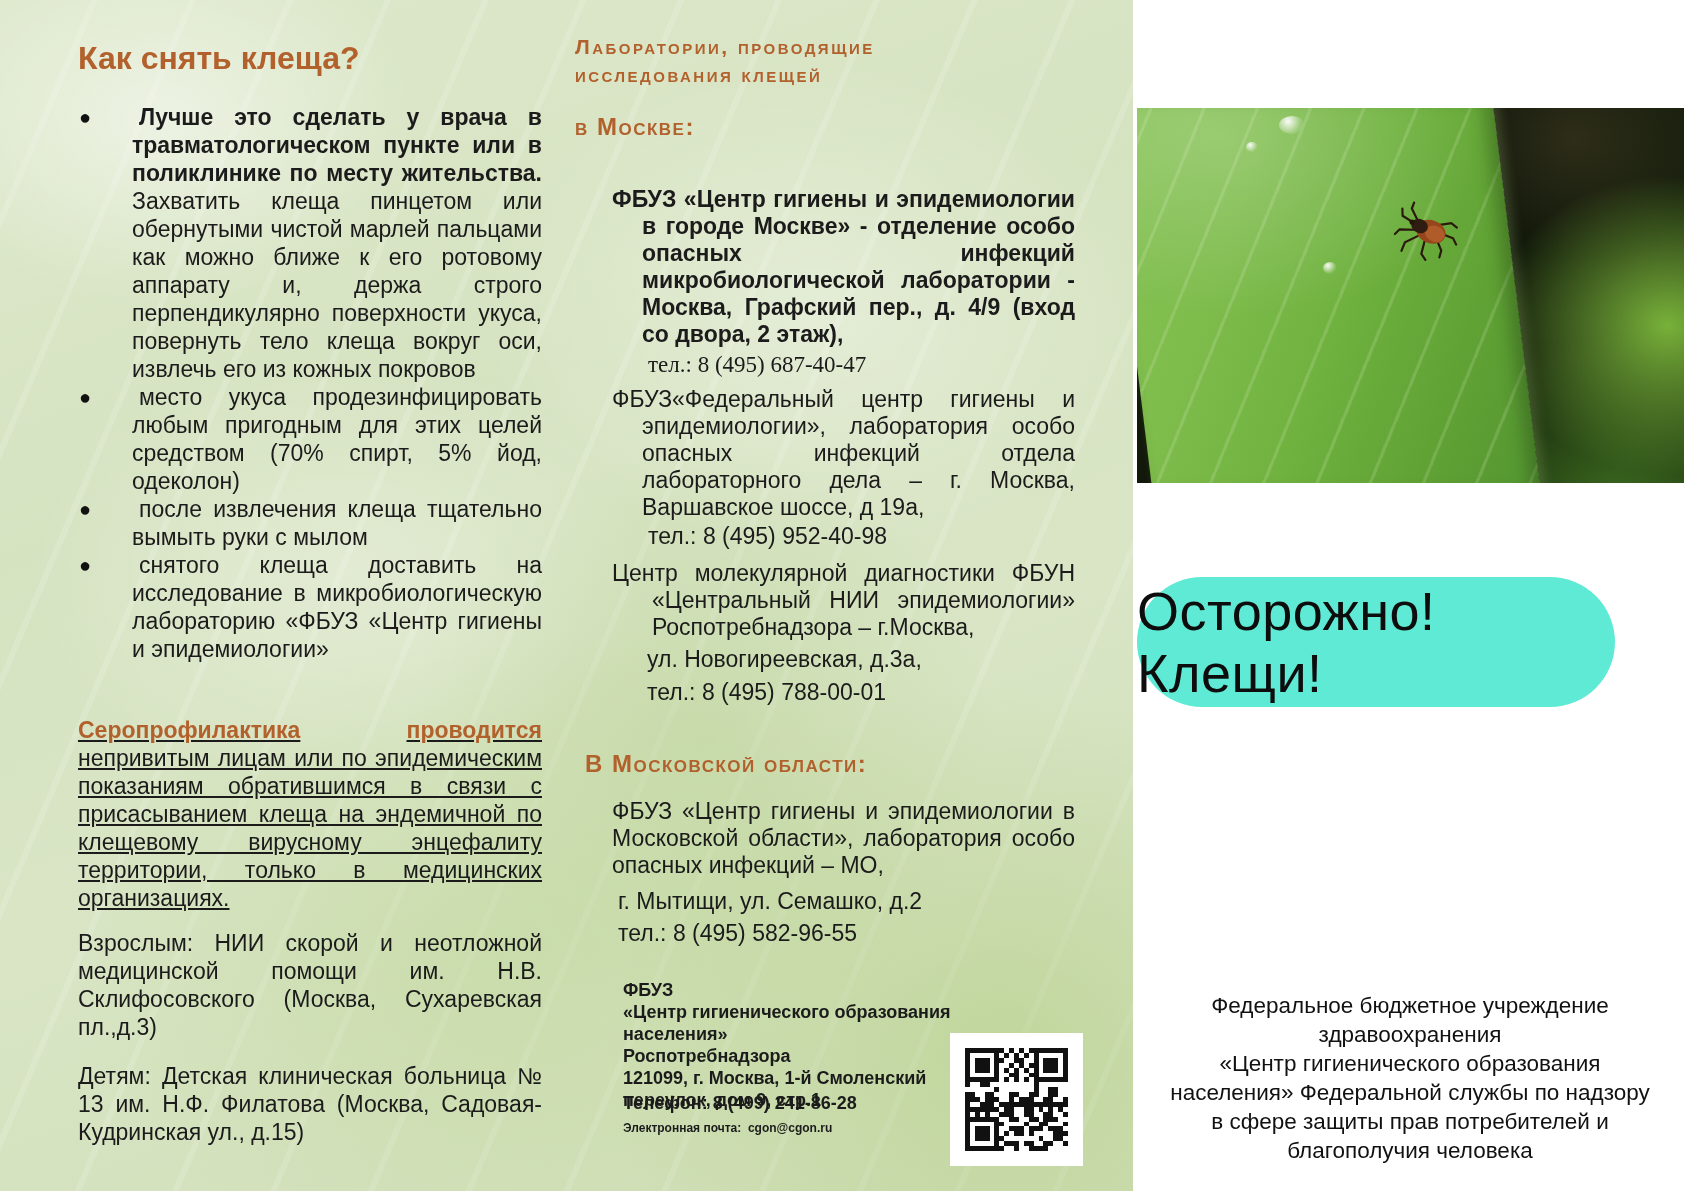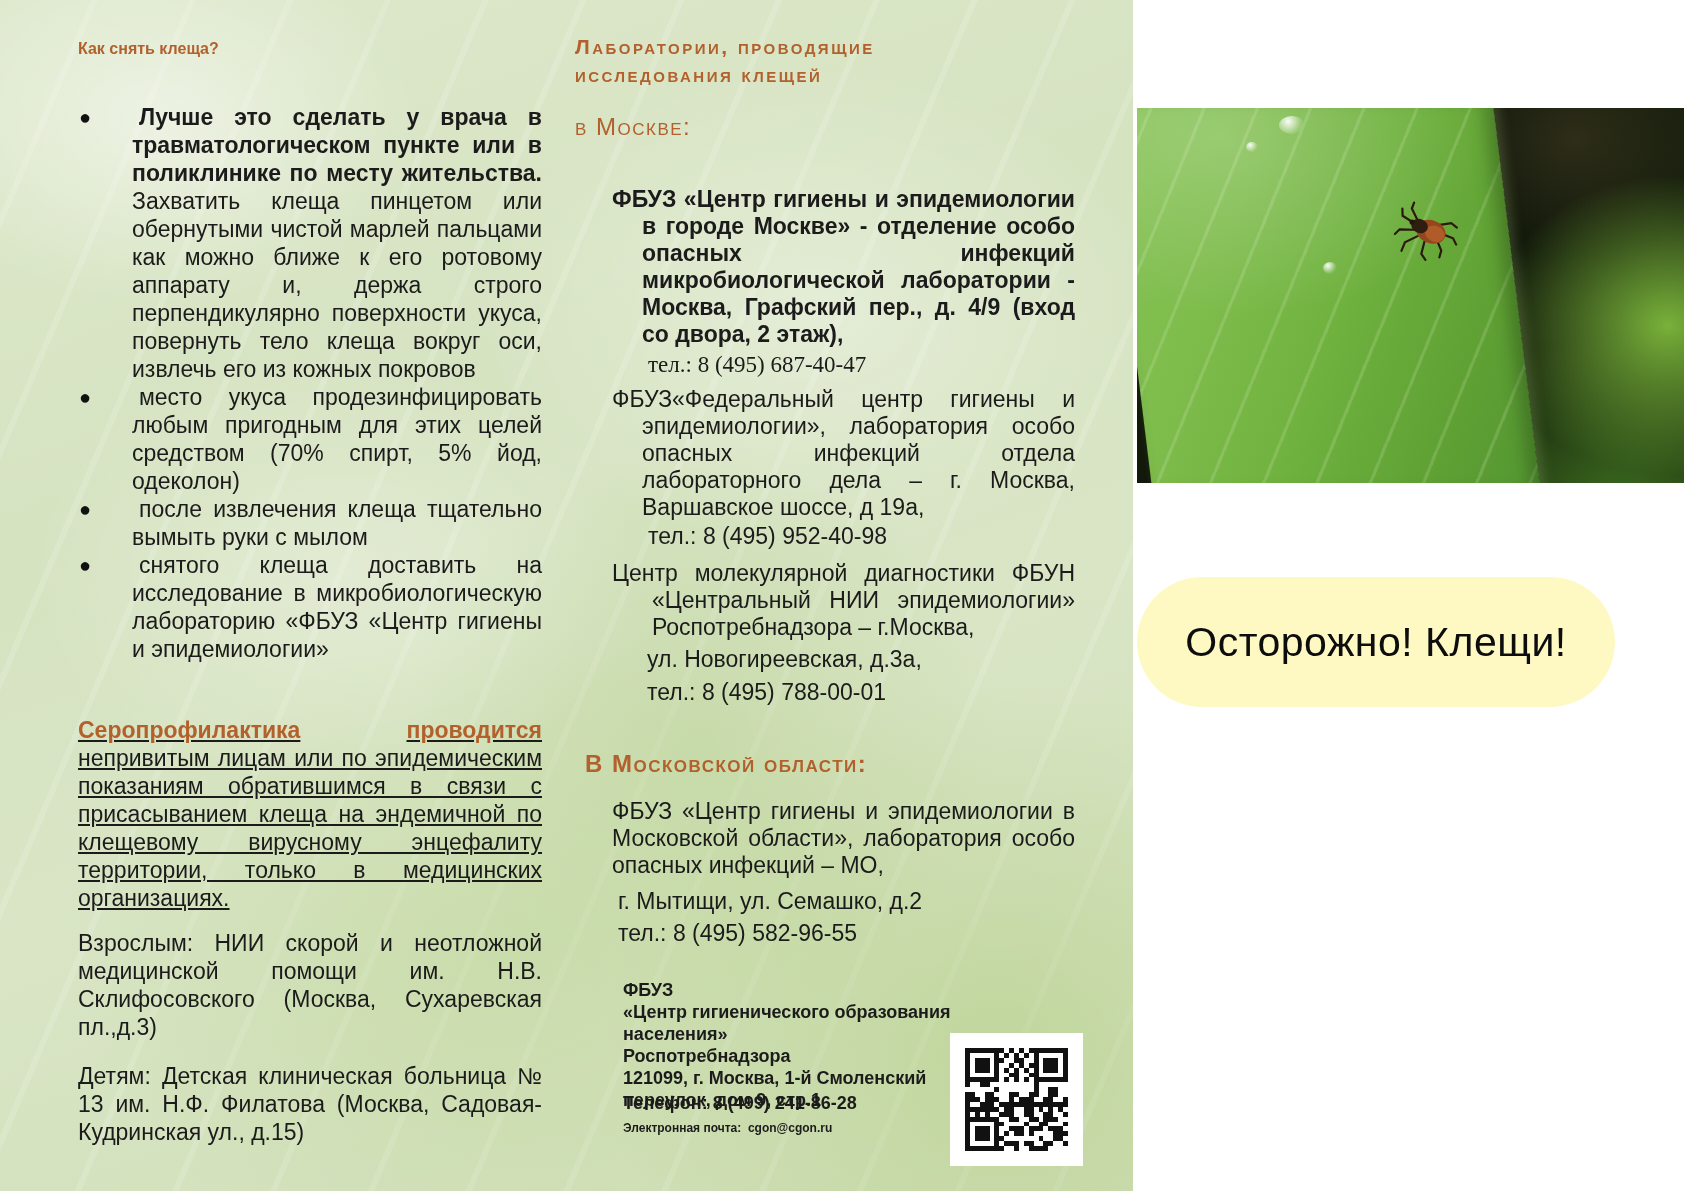--- a/index.html
+++ b/index.html
@@ -22,21 +22,21 @@
       radial-gradient(420px 420px at 62% 62%, rgba(170,200,124,.35), rgba(170,200,124,0) 70%),
       repeating-linear-gradient(113deg, rgba(255,255,255,0) 0 84px, rgba(255,255,255,.14) 84px 90px),
       linear-gradient(160deg, #dde8cb 0%, #d6e3c1 35%, #d9e5c5 60%, #cfdeb6 100%);
   }
   .jtext { text-align:justify; }
   p { margin:0; }
 
   
   .left-heading {
     position:absolute; left:78px; top:40px; width:470px;
-    font-size:16px; font-weight:bold; color:#b2602c; margin:0;
+    font-size:32px; font-weight:bold; color:#b2602c; margin:0;
   }
   .bullets { position:absolute; left:132px; top:103px; width:410px;
     font-size:23px; line-height:28px; }
   .bullet-item { position:relative; text-align:justify; text-indent:7px; }
   .bullet-item .dot {
     position:absolute; left:-53px; top:0; text-indent:0;
     font-size:20px; line-height:28px; color:#111;
   }
   .sero-block { position:absolute; left:78px; top:716px; width:464px;
     font-size:23px; line-height:28px;text-decoration:underline; }
@@ -49,21 +49,21 @@
 
   
   .labs-heading {
     position:absolute; left:575px; top:33px; width:460px;
     font-size:21px; font-weight:bold; color:#b2602c;
     font-variant:small-caps; letter-spacing:2.5px; line-height:28px;
     white-space:pre-line; margin:0;
   }
   .moscow-heading {
     position:absolute; left:575px; top:113px;
-    font-size:24px; font-weight:normal; color:#b2602c;
+    font-size:24px; font-weight:bold; color:#b2602c;
     font-variant:small-caps; letter-spacing:1.5px; margin:0;
   }
   .lab-item {
     position:absolute; left:612px; width:463px;
     font-size:23px; line-height:27px; text-align:justify;
     padding-left:30px; text-indent:-30px; box-sizing:border-box;
   }
   .lab-1 { top:186px;font-weight:bold; }
   .lab-2 { top:386px; }
   .lab-3 { top:560px; padding-left:40px; text-indent:-40px; }
@@ -123,23 +123,23 @@
   .droplet { position:absolute; border-radius:50%;
     background:radial-gradient(circle at 35% 30%, rgba(255,255,255,.95), rgba(255,255,255,.2) 55%, rgba(255,255,255,0) 75%); }
   .droplet.d1 { left:26%; top:2%;  width:26px; height:18px; }
   .droplet.d2 { left:20%; top:9%;  width:12px; height:10px; }
   .droplet.d3 { left:34%; top:41%; width:14px; height:12px; }
   .tick-wrap { position:absolute; left:46%; top:24%; width:70px; height:70px;
     transform:rotate(-18deg); }
 
   .warning-badge {
     position:absolute; left:1137px; top:577px; width:478px; height:130px;
-    background:#fef9c3; border-radius:65px;
+    background:#5eead4; border-radius:65px;
     display:flex; align-items:center; justify-content:center;
-    font-size:41px; color:#0d0d0d; letter-spacing:0.5px;
+    font-size:54px; color:#0d0d0d; letter-spacing:0.5px;
   }
   .org-text {
     position:absolute; left:1140px; top:991px; width:540px;
     font-size:22.5px; line-height:29px; text-align:center;
     white-space:pre-line; color:#111;
   }
 </style>
 </head>
 <body>
 
@@ -384,14 +384,20 @@
         <ellipse cx="33" cy="27" rx="8.5" ry="7" transform="rotate(38 33 27)" fill="#2e1d10"></ellipse>
         <circle cx="27" cy="21" r="2.6" fill="#241609"></circle>
       </svg>
     </div>
   </div>
 
   <div class="warning-badge">
     <span>Осторожно! Клещи!</span>
   </div>
 
+  <div class="org-text">Федеральное бюджетное учреждение
+здравоохранения
+«Центр гигиенического образования
+населения» Федеральной службы по надзору
+в сфере защиты прав потребителей и
+благополучия человека</div>
 
 </div>
 
 </body></html>

